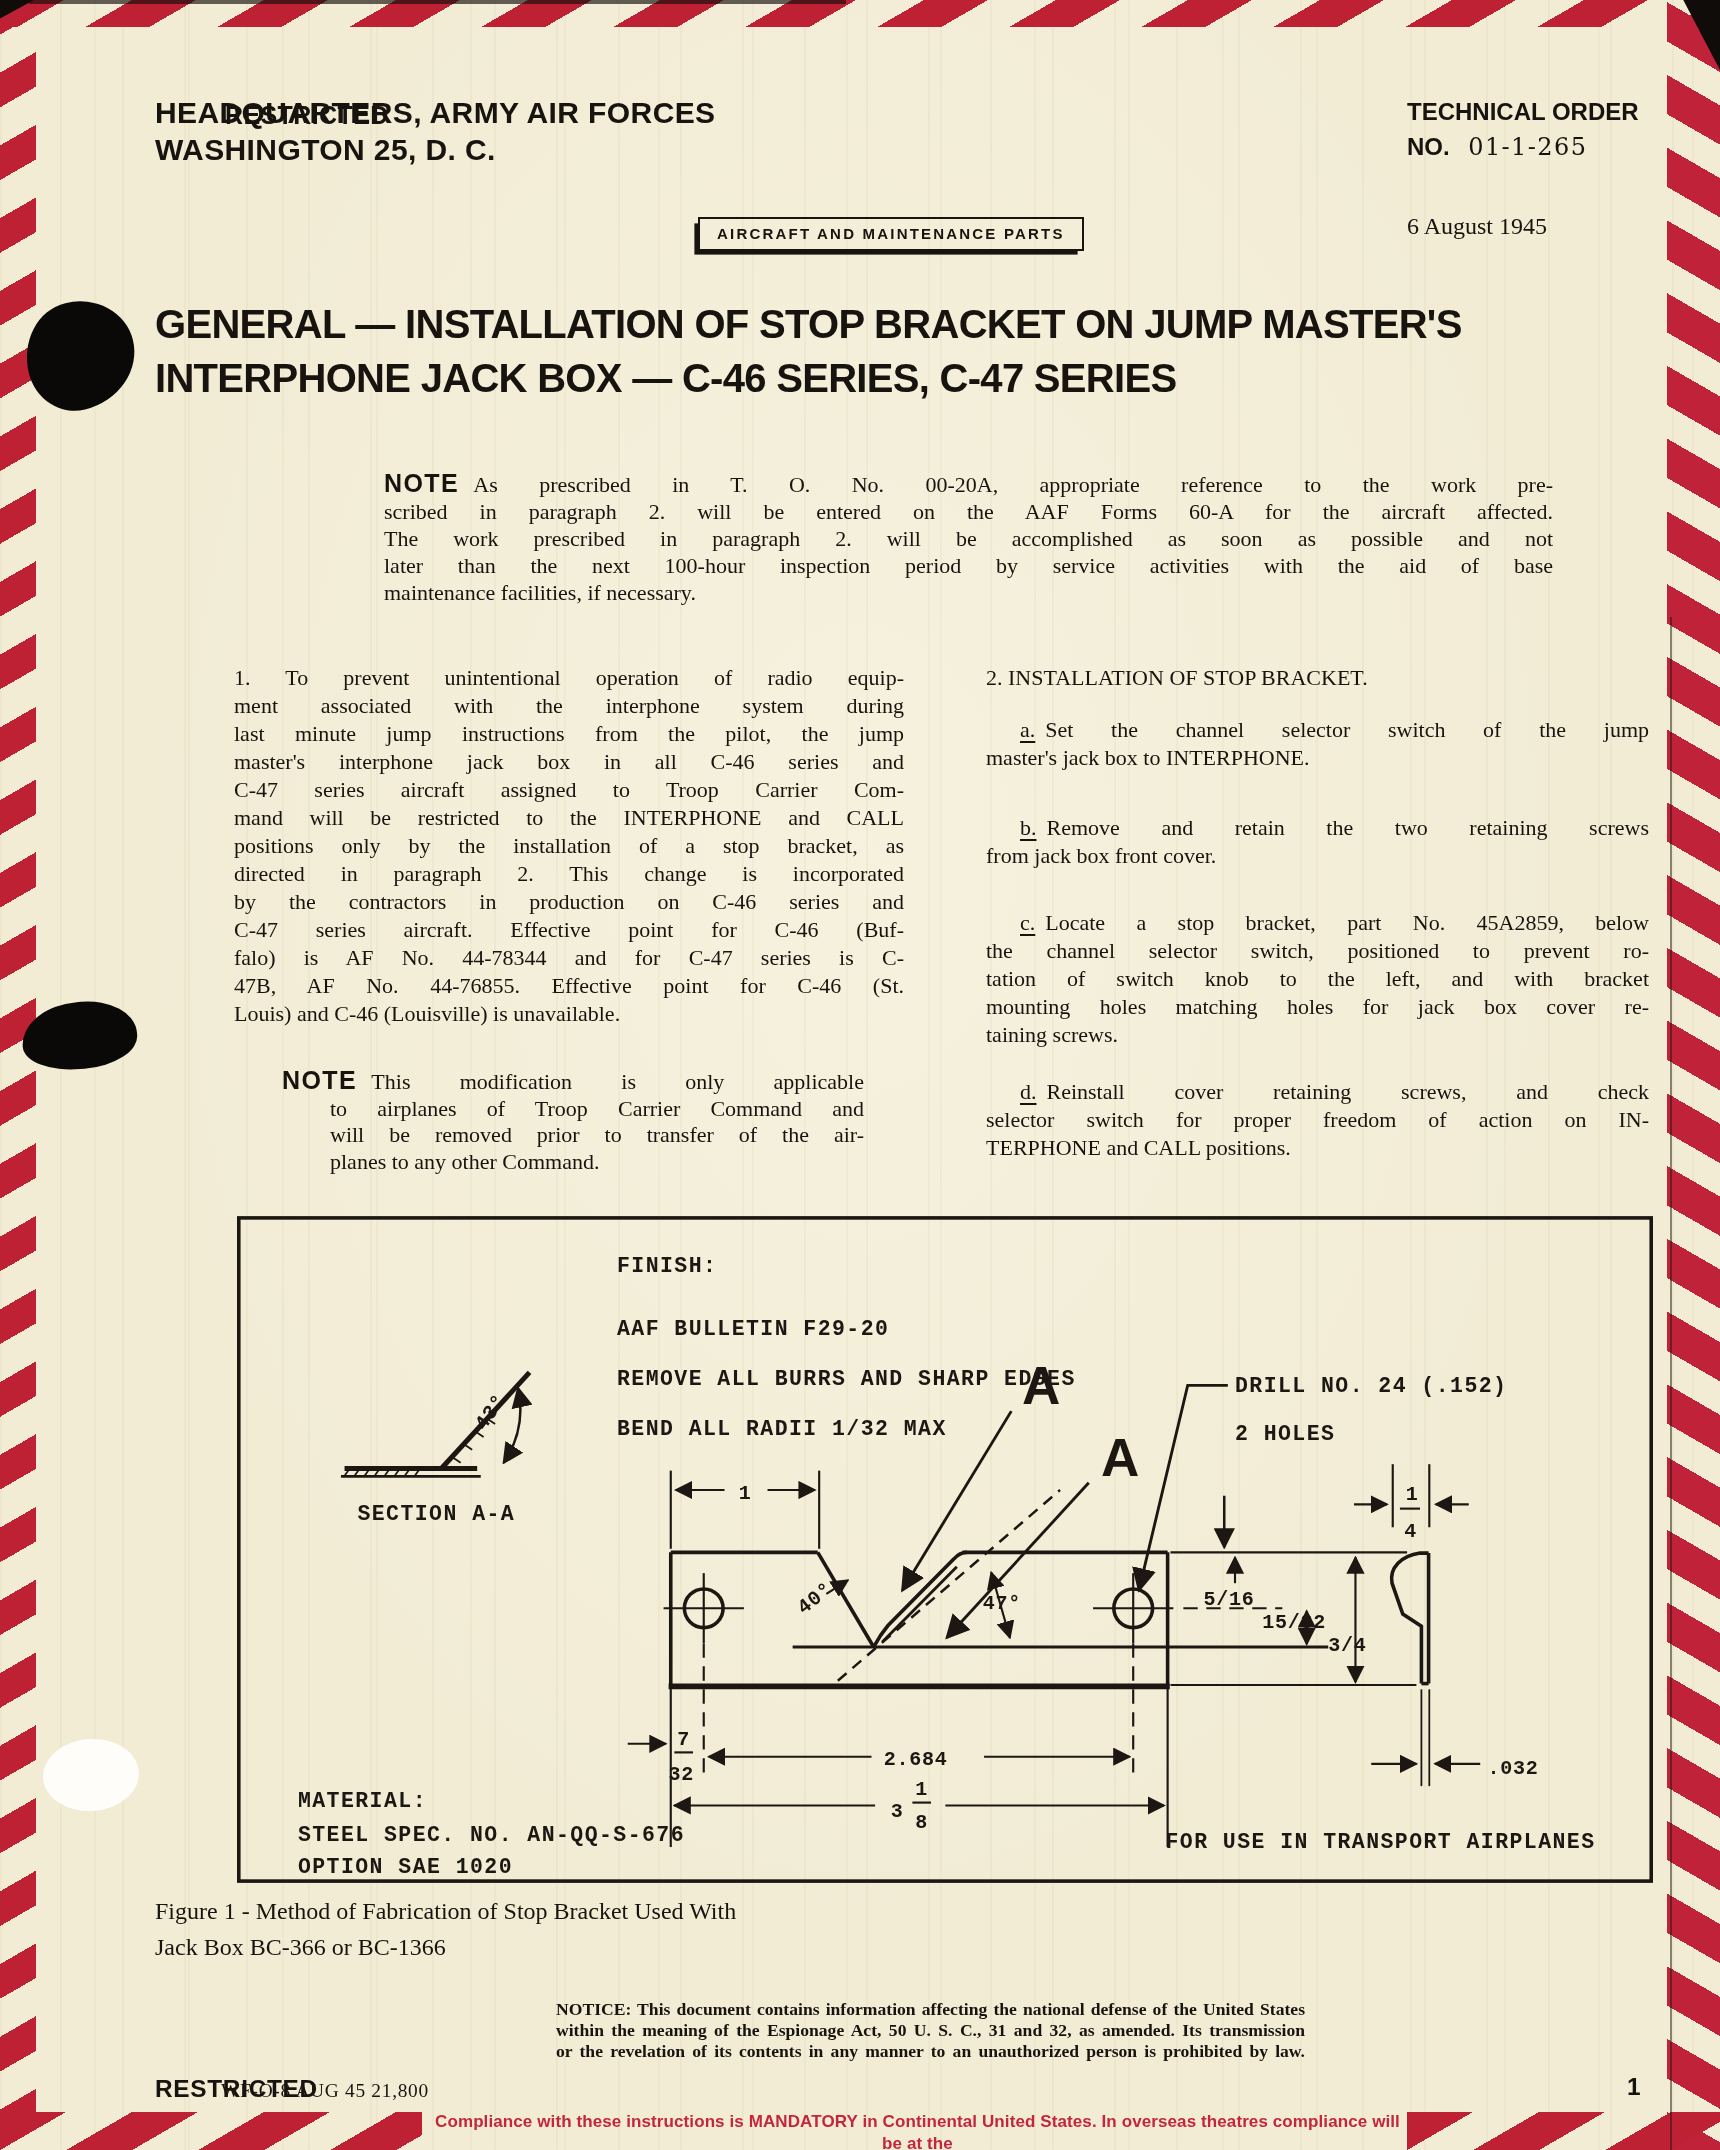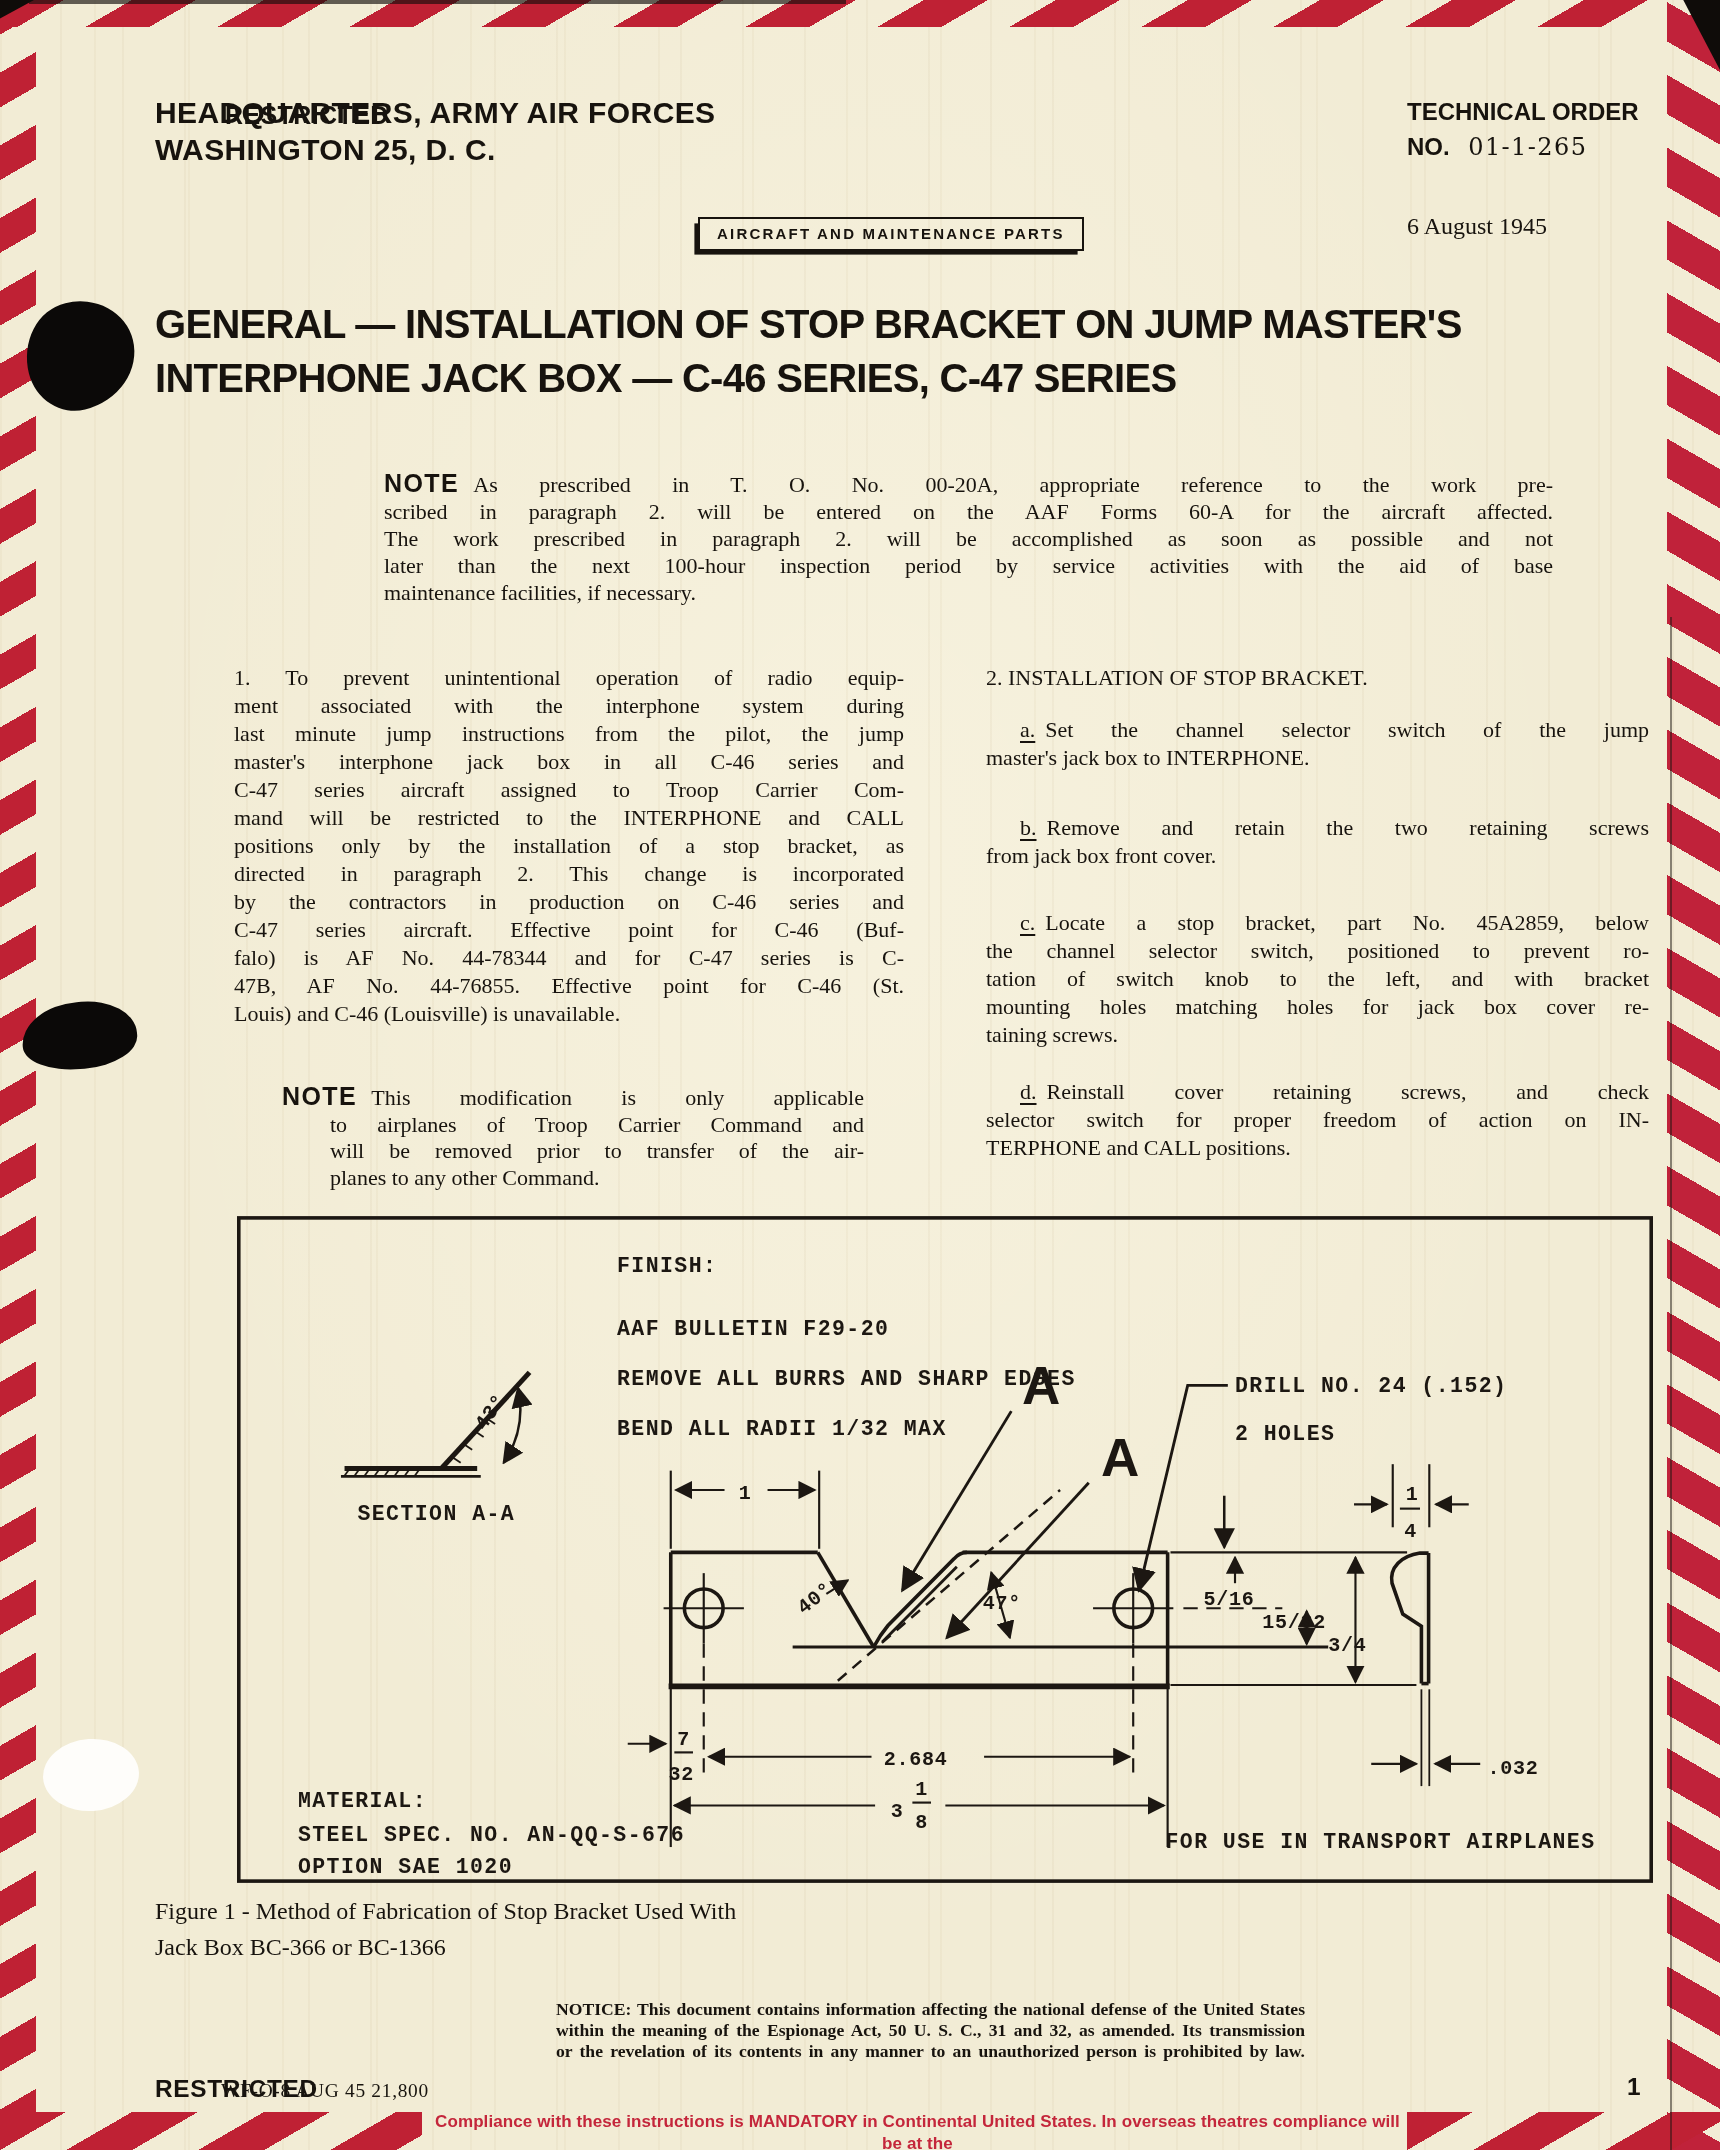--- a/index.html
+++ b/index.html
@@ -43,21 +43,21 @@
   .to-num{font-family:"DejaVu Serif",serif;font-size:24px;letter-spacing:1.4px;margin-left:18.6px;}
   .date{left:1407px;top:213px;font-size:24px;}
   .catbox{left:698px;top:217px;border:2.9px solid #17130e;box-shadow:-5px 5px 0 -1.4px #17130e;padding:5.7px 17px 7.2px;font-family:"Liberation Sans",sans-serif;font-weight:700;font-size:15px;letter-spacing:2.2px;display:inline-block;background:transparent;}
   .title{top:297px;font-family:"Liberation Sans",sans-serif;font-weight:700;font-size:40px;letter-spacing:-0.7px;line-height:54px;}
   
   .note-label{font-family:"Liberation Sans",sans-serif;font-weight:700;font-size:25px;letter-spacing:1.4px;margin-right:14.3px;}
   .jl{text-align:justify;text-align-last:justify;}
   .ll{text-align:left;text-align-last:left;}
   .note1{left:384px;top:470px;width:1169px;font-size:22px;line-height:27px;}
   .note2{left:330px;top:1067px;width:534px;font-size:22px;line-height:26.5px;}
-  .note2 .hang{margin-left:-48px;width:582px;margin-top:16px;}
+  .note2 .hang{margin-left:-48px;width:582px;}
   .col{font-size:22px;line-height:28px;}
   .col-left{left:234px;top:664px;width:670px;}
   .col-right{left:986px;top:664px;width:663px;}
   .item .first{text-indent:34px;}
   .u{text-decoration:underline;text-underline-offset:3.6px;}
   .sp{margin-left:10px;}
   .m-a{margin-top:24.4px;}.m-b{margin-top:42px;}.m-c{margin-top:39px;}.m-d{margin-top:29px;}
   
   .figure-wrap{left:237px;top:1216px;width:1416px;height:667px;}
   svg text{fill:#1c1712;}

